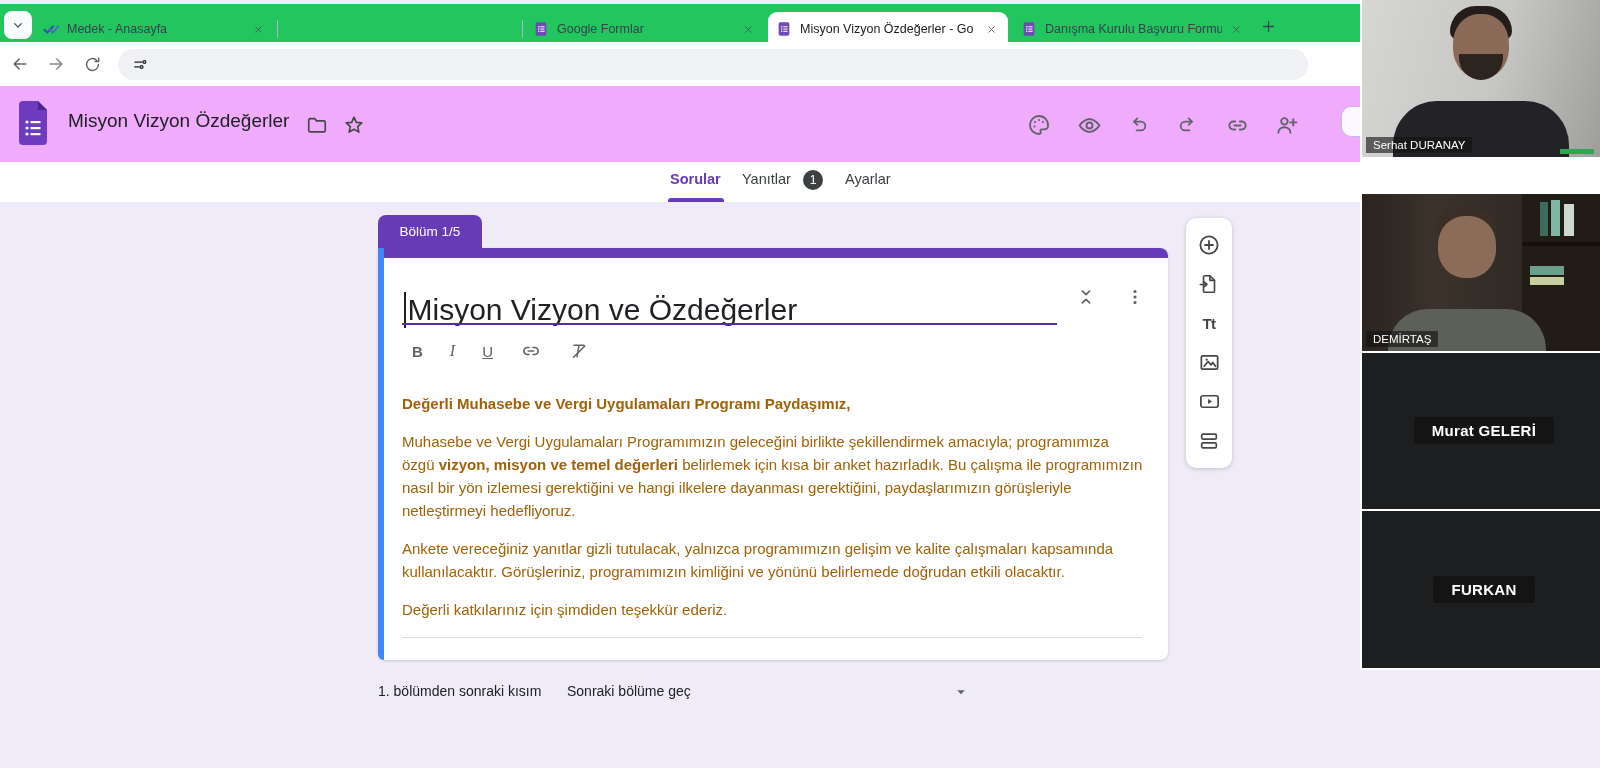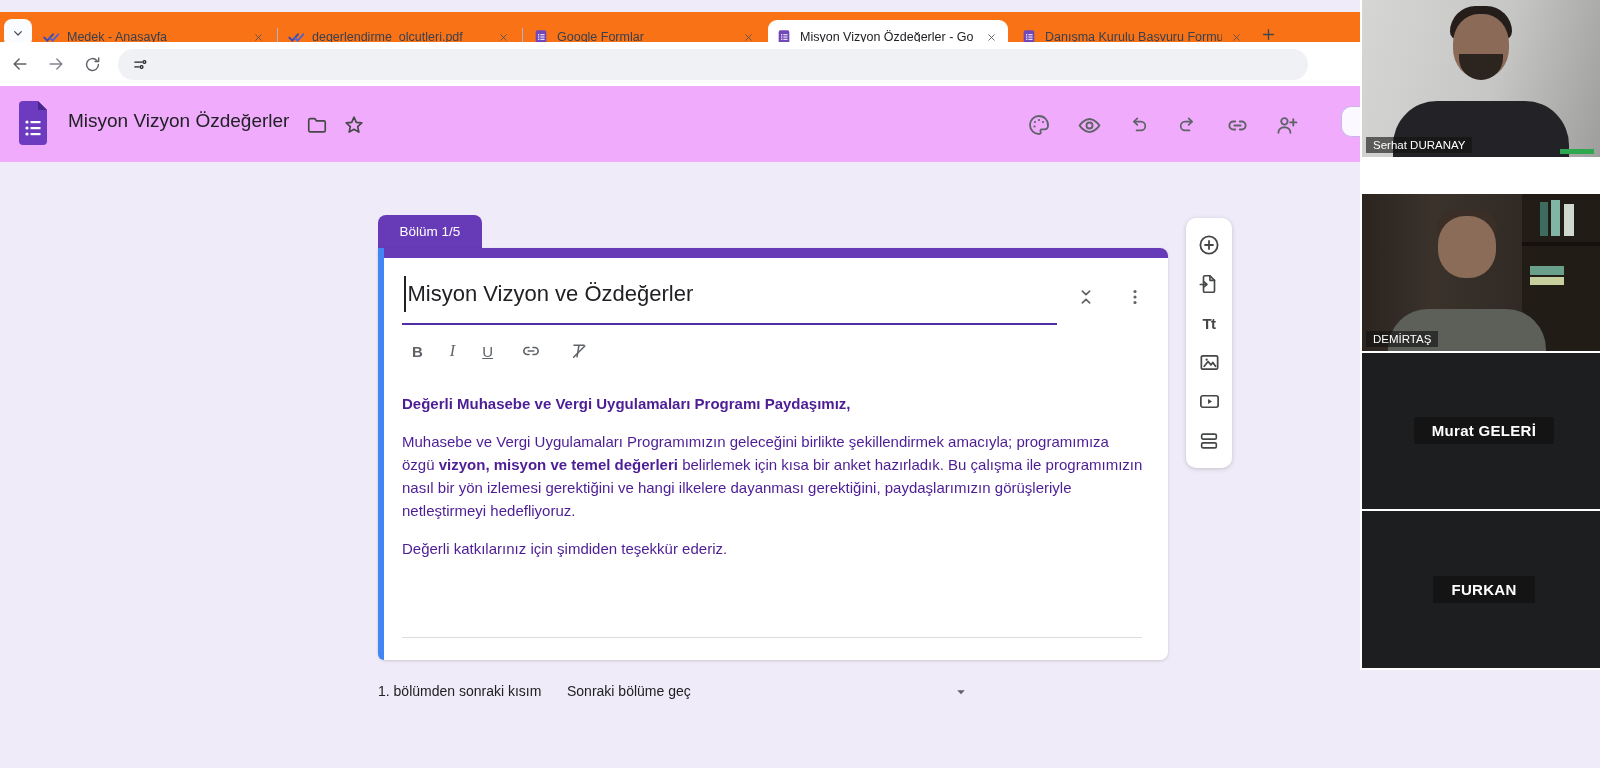--- a/index.html
+++ b/index.html
@@ -3,21 +3,21 @@
 <meta charset="utf-8">
 <style>
   html,body{margin:0;padding:0;background:#2a2a2e;}
   *{box-sizing:border-box;}
   .screen{position:relative;width:1600px;height:768px;overflow:hidden;
     font-family:"Liberation Sans","DejaVu Sans",sans-serif;background:#f0ebf8;color:#202124;}
   svg{display:block;}
   .ic{stroke:currentColor;fill:none;stroke-width:1.8;stroke-linecap:round;stroke-linejoin:round;}
 
   
-  .tabstrip{position:absolute;left:0;top:12px;width:1600px;height:42px;background:#f97316;}
+  .tabstrip{position:absolute;left:0;top:4px;width:1600px;height:42px;background:#22c55e;}
   .tab-search{position:absolute;left:4px;top:7px;width:28px;height:28px;border-radius:8px;
     background:#fbfcff;display:flex;align-items:center;justify-content:center;color:#454c59;}
   .tab{position:absolute;top:8px;height:34px;border-radius:9px 9px 0 0;display:flex;align-items:center;
     padding:0 8px;font-size:12.5px;color:#394050;width:240px;}
   .tab.active{background:#ffffff;color:#202124;}
   .tab .favicon{width:16px;height:16px;margin-right:8px;flex:0 0 auto;}
   .tab .tlabel{flex:1;white-space:nowrap;overflow:hidden;}
   .tab .tclose{width:17px;height:17px;margin-left:6px;color:#49505f;flex:0 0 auto;display:flex;align-items:center;justify-content:center;border-radius:50%;}
   .tab-div{position:absolute;top:16px;width:1px;height:18px;background:#aab3d4;}
   .new-tab{position:absolute;left:1255px;top:9px;width:26px;height:26px;display:flex;align-items:center;
@@ -49,30 +49,30 @@
   .resp-badge{position:absolute;left:803px;top:8px;width:20px;height:20px;border-radius:50%;background:#3c4043;
     color:#fff;font-size:12px;display:flex;align-items:center;justify-content:center;}
 
   
   .section-badge{position:absolute;left:378px;top:215px;width:104px;height:33px;background:#673ab7;
     border-radius:8px 8px 0 0;color:#fff;font-size:13.5px;display:flex;align-items:center;justify-content:center;}
   .card{position:absolute;left:378px;top:248px;width:790px;height:412px;background:#ffffff;
     border-radius:0 8px 8px 8px;box-shadow:0 1px 3px rgba(60,64,67,.2);}
   .card-topbar{position:absolute;left:0;top:0;width:100%;height:10px;background:#673ab7;border-radius:0 8px 0 0;}
   .card-leftbar{position:absolute;left:0;top:0;width:6px;height:100%;background:#4285f4;border-radius:0 0 0 8px;}
-  .card-title{position:absolute;left:26px;top:28px;font-size:22px;color:#202124;display:flex;align-items:center;}
+  .card-title{position:absolute;left:26px;top:44px;font-size:30px;color:#202124;display:flex;align-items:center;}
   .caret-bar{display:inline-block;width:1.5px;height:36px;background:#202124;margin-right:2px;}
   .title-underline{position:absolute;left:24px;top:75px;width:655px;height:2px;background:#512da8;}
   .fmt-toolbar{position:absolute;left:34px;top:92px;display:flex;align-items:center;gap:27px;color:#5f6368;}
   .fmt-b{font-weight:bold;font-size:15px;}
   .fmt-i{font-style:italic;font-family:"Liberation Serif",serif;font-size:16px;}
   .fmt-u{text-decoration:underline;font-size:15px;}
   .card-collapse{position:absolute;left:697px;top:38px;width:24px;height:24px;color:#5f6368;}
   .card-kebab{position:absolute;left:746px;top:38px;width:24px;height:24px;color:#5f6368;}
-  .card-body{position:absolute;left:24px;top:144px;width:742px;font-size:15px;line-height:23px;color:#4c1d95;}
+  .card-body{position:absolute;left:24px;top:144px;width:742px;font-size:15px;line-height:23px;color:#a16207;}
   .card-body p{margin:0 0 15px 0;}
   .card-divider{position:absolute;left:24px;top:389px;width:740px;height:1px;background:#dadce0;}
 
   
   .side-toolbar{position:absolute;left:1186px;top:218px;width:46px;height:250px;background:#ffffff;
     border-radius:10px;box-shadow:0 1px 4px rgba(60,64,67,.25);display:flex;flex-direction:column;
     align-items:center;justify-content:space-evenly;color:#444746;}
   .stb{width:24px;height:24px;display:flex;align-items:center;justify-content:center;}
   .stb-text{font-size:15px;font-weight:bold;color:#444746;letter-spacing:-.5px;}
 
@@ -136,34 +136,20 @@
       </span>
       <span class="tlabel">Medek - Anasayfa</span>
       <span class="tclose">
         <svg class="ic" width="11" height="11" viewBox="0 0 24 24">
             <path d="M6 6 L18 18 M18 6 L6 18"></path>
           </svg>
       </span>
     </div>
     <div class="tab-div" style="left:277px;"></div>
 
-    <div class="tab" style="left:280px;">
-      <span class="favicon">
-        <svg width="16" height="16" viewBox="0 0 24 24">
-            <path d="M2 13 l4.5 4.5 L15 8" stroke="#3a49b4" stroke-width="3" fill="none" stroke-linecap="round"></path>
-            <path d="M10 13 l4.5 4.5 L23 8" stroke="#5262c9" stroke-width="3" fill="none" stroke-linecap="round"></path>
-          </svg>
-      </span>
-      <span class="tlabel">degerlendirme_olcutleri.pdf</span>
-      <span class="tclose">
-        <svg class="ic" width="11" height="11" viewBox="0 0 24 24">
-            <path d="M6 6 L18 18 M18 6 L6 18"></path>
-          </svg>
-      </span>
-    </div>
     <div class="tab-div" style="left:522px;"></div>
 
     <div class="tab" style="left:525px;align-items:center;">
       <span class="favicon">
         <svg width="16" height="16" viewBox="0 0 24 24">
             <rect x="4" y="2" width="16" height="20" rx="2.5" fill="#7248b9"></rect>
             <circle cx="8.6" cy="8.6" r="1.1" fill="#fff"></circle>
             <rect x="11" y="7.9" width="6.3" height="1.5" fill="#fff"></rect>
             <circle cx="8.6" cy="12" r="1.1" fill="#fff"></circle>
             <rect x="11" y="11.3" width="6.3" height="1.5" fill="#fff"></rect>
@@ -324,20 +310,27 @@
     <span class="actions-ic" style="left:1273px;">
       <svg class="ic" width="25" height="25" viewBox="0 0 24 24">
           <circle cx="10" cy="8" r="3.1"></circle>
           <path d="M4.2 19 c0-3.2 2.7-5.3 5.8-5.3 s5.8 2.1 5.8 5.3"></path>
           <path d="M18.5 6 v6 M15.5 9 h6"></path>
         </svg>
     </span>
     <div class="send-partial"></div>
   </div>
 
+  <div class="form-tabs">
+    <span class="ftab active" style="left:670px;">Sorular</span>
+    <span class="ftab" style="left:742px;">Yanıtlar</span>
+    <span class="resp-badge">1</span>
+    <span class="ftab" style="left:845px;">Ayarlar</span>
+    <div class="ftab-underline"></div>
+  </div>
 
   <div class="section-badge">Bölüm 1/5</div>
 
   <div class="card">
     <div class="card-topbar"></div>
     <div class="card-leftbar"></div>
 
     <div class="card-title">
       <span class="caret-bar"></span>
       <span>Misyon Vizyon ve Özdeğerler</span>
@@ -373,20 +366,21 @@
         <svg class="ic" width="20" height="20" viewBox="0 0 24 24" style="color:#5f6368;">
             <path d="M6 5 h12 M12 5 l-2.4 14"></path>
             <path d="M5.5 19.5 L19 6"></path>
           </svg>
       </span>
     </div>
 
     <div class="card-body">
       <p style="font-weight:bold;">Değerli Muhasebe ve Vergi Uygulamaları Programı Paydaşımız,</p>
       <p><span>Muhasebe ve Vergi Uygulamaları Programımızın geleceğini birlikte şekillendirmek amacıyla; programımıza özgü </span><b>vizyon, misyon ve temel değerleri</b><span> belirlemek için kısa bir anket hazırladık. Bu çalışma ile programımızın nasıl bir yön izlemesi gerektiğini ve hangi ilkelere dayanması gerektiğini, paydaşlarımızın görüşleriyle netleştirmeyi hedefliyoruz.</span></p>
+      <p>Ankete vereceğiniz yanıtlar gizli tutulacak, yalnızca programımızın gelişim ve kalite çalışmaları kapsamında kullanılacaktır. Görüşleriniz, programımızın kimliğini ve yönünü belirlemede doğrudan etkili olacaktır.</p>
       <p>Değerli katkılarınız için şimdiden teşekkür ederiz.</p>
     </div>
     <div class="card-divider"></div>
   </div>
 
   <div class="side-toolbar">
     <span class="stb">
       <svg class="ic" width="24" height="24" viewBox="0 0 24 24">
           <circle cx="12" cy="12" r="8.6"></circle>
           <path d="M12 8 v8 M8 12 h8"></path>

